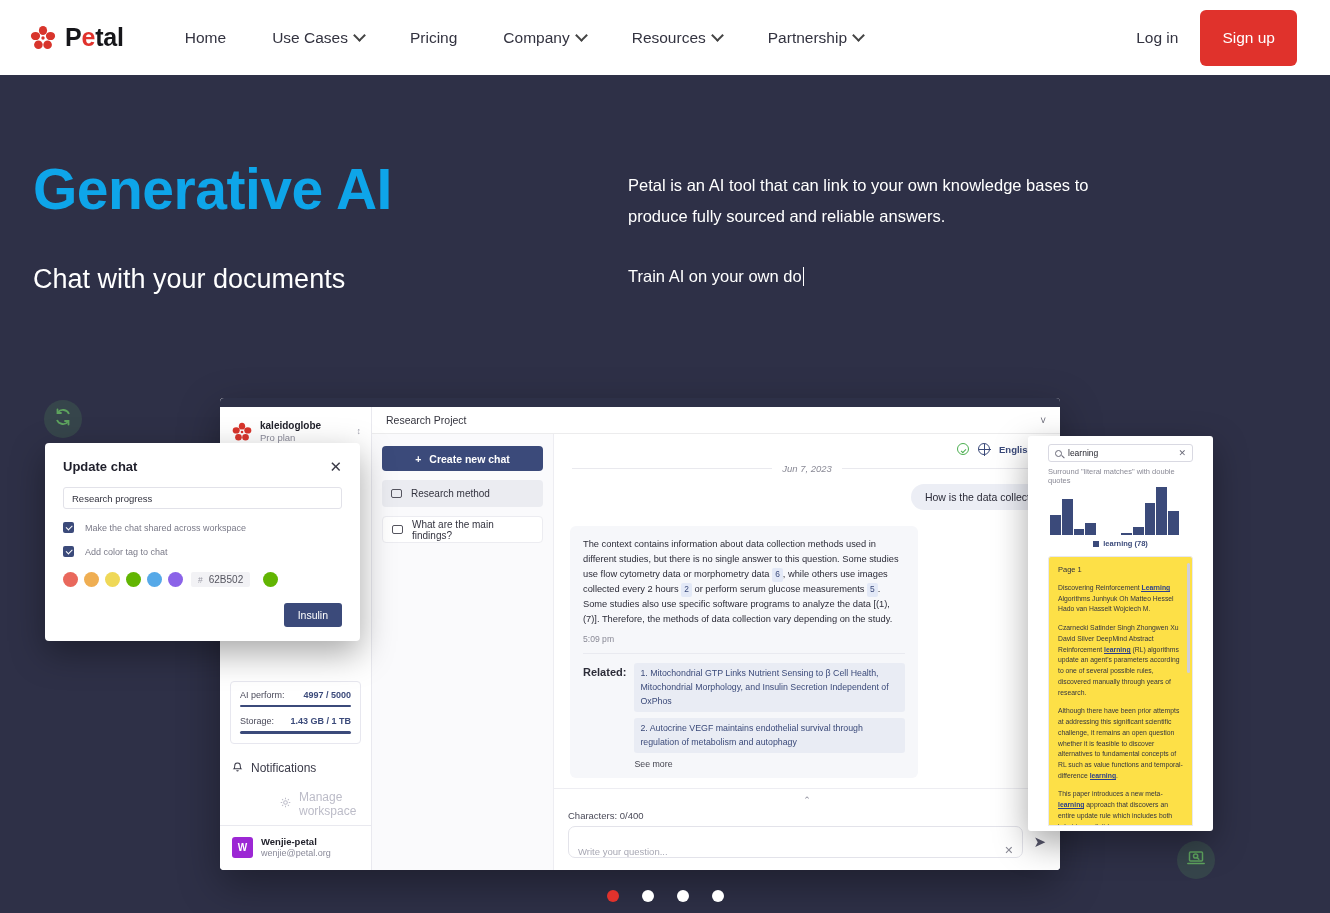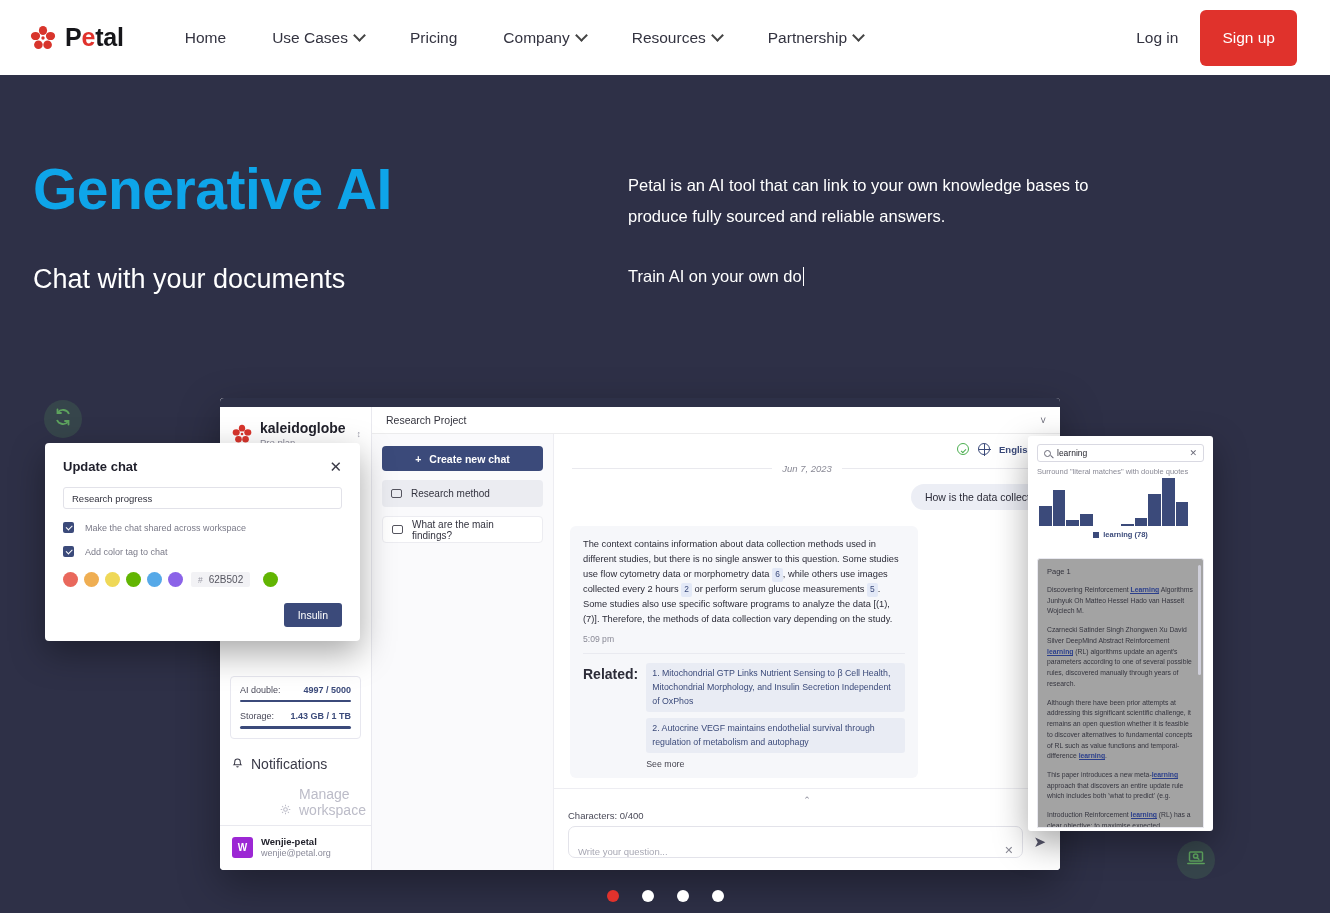--- a/index.html
+++ b/index.html
@@ -84,35 +84,35 @@
     position: absolute; left: 0; top: 0; width: 840px; height: 9px;
     background: #2d3047;
   }
   .app-side {
     width: 152px; flex: 0 0 auto; background: #ffffff;
     border-right: 1px solid #e9e9ef; padding-top: 9px;
     display: flex; flex-direction: column;
   }
   .ws-head { display: flex; align-items: center; gap: 8px; padding: 12px 10px 10px 12px; }
   .ws-mark { width: 20px; height: 20px; position: relative; flex: 0 0 auto; }
-  .ws-name { font-size: 14px; font-weight: bold; color: #22222c; line-height: 1.3; }
+  .ws-name { font-size: 10px; font-weight: bold; color: #22222c; line-height: 1.3; }
   .ws-plan { font-size: 9.5px; color: #8a8a99; line-height: 1.3; }
   .ws-chev { margin-left: auto; color: #9a9aa8; font-size: 9px; line-height: 1; }
   .side-spacer { flex: 1; }
   .usage-card {
     margin: 0 10px 10px 10px; border: 1px solid #e7e7ef; border-radius: 4px;
     padding: 8px 9px 9px;
   }
   .usage-row { display: flex; justify-content: space-between; font-size: 9px; color: #4a4a5a; }
   .usage-row .val { color: #3b4a7a; font-weight: bold; }
   .usage-bar { height: 2.5px; background: #3b4a7a; border-radius: 2px; margin: 5px 0 9px; }
   .usage-bar.last { margin-bottom: 0; }
   .side-link {
-    display: flex; align-items: flex-end; gap: 8px;
-    padding: 7px 12px; font-size: 14px; color: #3a3a48;
+    display: flex; align-items: center; gap: 8px;
+    padding: 7px 12px; font-size: 12px; color: #3a3a48;
   }
   .side-link.muted { color: #bcbcc8; margin-left: 48px; }
   .side-foot {
     border-top: 1px solid #e9e9ef; padding: 10px 12px;
     display: flex; align-items: center; gap: 8px;
   }
   .avatar-sq {
     width: 21px; height: 21px; background: #9c27d4; color: #fff;
     border-radius: 3px; display: flex; align-items: center; justify-content: center;
     font-size: 10px; font-weight: bold; flex: 0 0 auto;
@@ -169,21 +169,21 @@
     background: #f6f7fa; border-radius: 6px; padding: 11px 13px 9px;
     max-width: 348px;
   }
   .msg-in p { font-size: 9.3px; color: #2c2c38; line-height: 1.62; }
   .cite {
     display: inline-block; background: #e3e9f7; color: #3b4a7a;
     border-radius: 2px; padding: 0 3px; font-size: 8.4px;
   }
   .msg-time { font-size: 8.6px; color: #8a8a96; margin-top: 7px; }
   .related-wrap { border-top: 1px solid #e9eaf0; margin-top: 9px; padding-top: 9px; display: flex; gap: 8px; }
-  .related-lbl { font-size: 14px; font-weight: bold; color: #2c2c38; flex: 0 0 auto; padding-top: 3px; }
+  .related-lbl { font-size: 11px; font-weight: bold; color: #2c2c38; flex: 0 0 auto; padding-top: 3px; }
   .related-items { flex: 1; }
   .rel-item {
     background: #e9ecf4; color: #3b4a7a; font-size: 8.8px; line-height: 1.55;
     border-radius: 3px; padding: 4px 6px; margin-bottom: 6px; cursor: pointer;
   }
   .see-more { font-size: 8.8px; color: #44444f; cursor: pointer; }
   .composer-spacer { flex: 1; }
   .composer {
     border-top: 1px solid #ededf2; background: #fff; padding: 6px 14px 12px;
     position: relative;
@@ -237,40 +237,40 @@
     background: #3b4a7a; color: #fff; font-size: 10.5px;
     border: none; border-radius: 3px; padding: 6px 14px; cursor: pointer;
     font-family: inherit;
   }
 
   
   .search-panel {
     position: absolute; left: 1028px; top: 48px; width: 185px; height: 395px;
     background: #ffffff; border-radius: 3px;
     box-shadow: 0 12px 34px rgba(0,0,0,.35);
-    padding: 8px 9px 0; overflow: hidden; z-index: 25;
+    padding: 8px 20px 0; overflow: hidden; z-index: 25;
   }
   .sp-search {
     height: 18px; border: 1px solid #d9d9e2; border-radius: 3px;
     display: flex; align-items: center; gap: 6px; padding: 0 6px;
   }
   .sp-mag { width: 7px; height: 7px; border: 1.2px solid #6a6a78; border-radius: 50%; position: relative; flex:0 0 auto;}
   .sp-mag:after { content:""; position:absolute; right:-3px; bottom:-2px; width:3.5px; height:1.2px; background:#6a6a78; transform:rotate(45deg); }
   .sp-q { font-size: 8.5px; color: #26262f; }
   .sp-x { margin-left: auto; color: #6a6a78; font-size: 9px; }
   .sp-hint { font-size: 7.5px; color: #8a8a96; margin: 5px 0 2px; }
   .hist { height: 48px; display: flex; align-items: flex-end; gap: 1px; padding: 0 2px; }
   .hist .bar { flex: 1; background: #3b4a7a; }
   .hist-legend {
     display: flex; align-items: center; justify-content: center; gap: 4px;
     margin-top: 4px; font-size: 7.5px; color: #3b4a7a; font-weight: bold;
   }
   .legend-sq { width: 6px; height: 6px; background: #3b4a7a; }
   .sp-doc {
-    margin-top: 19px; background: #a3a3a3; border: 1px solid #e8e8ef; border-top-left-radius: 3px;
+    margin-top: 8px; background: #fde047; border: 1px solid #e8e8ef; border-top-left-radius: 3px;
     border-top-right-radius: 3px; padding: 8px 9px; height: 270px; overflow: hidden;
     position: relative;
   }
   .sp-page { font-size: 7.5px; color: #33333d; margin-bottom: 9px; }
   .sp-doc p { font-size: 6.8px; color: #35353f; line-height: 1.58; margin-bottom: 8px; }
   .hl { color: #2b3f8c; font-weight: bold; border-bottom: 1px solid #2b3f8c; }
   .sp-scroll {
     position: absolute; right: 2px; top: 6px; width: 3px; height: 110px;
     background: #cfcfda; border-radius: 2px;
   }
@@ -394,21 +394,21 @@
           <span class="ws-name" style="display:block">kaleidoglobe</span>
           <span class="ws-plan" style="display:block">Pro plan</span>
         </span>
         <span class="ws-chev">↕</span>
       </div>
 
       <div class="side-spacer"></div>
 
       <div class="usage-card">
         <div class="usage-row">
-          <span>AI double:</span>
+          <span>AI perform:</span>
           <span class="val">4997 / 5000</span>
         </div>
         <div class="usage-bar"></div>
         <div class="usage-row">
           <span>Storage:</span>
           <span class="val">1.43 GB / 1 TB</span>
         </div>
         <div class="usage-bar last"></div>
       </div>
 

